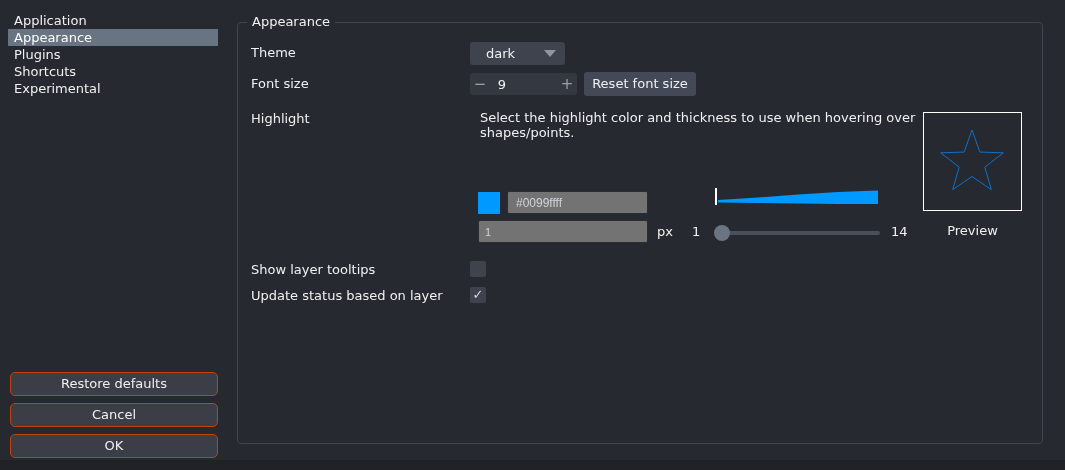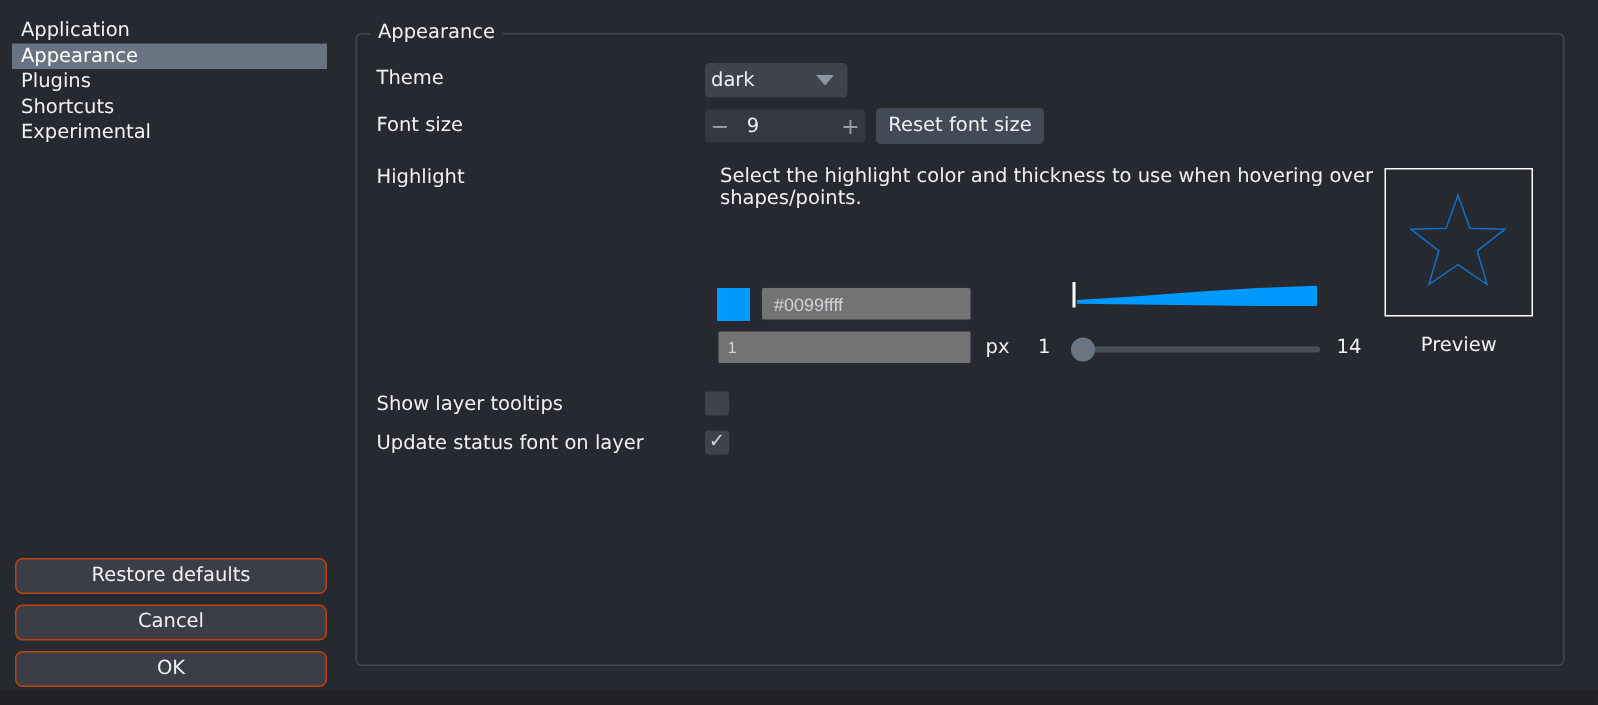--- a/index.html
+++ b/index.html
@@ -36,21 +36,21 @@
     position: absolute; left: 9px; top: -9px; background: #262930; padding: 0 5px;
   }
 
   .lbl { position: absolute; white-space: nowrap; }
 
   
   .dropdown {
     position: absolute; left: 470px; top: 42px; width: 95px; height: 23px;
     background: #3e434e; border-radius: 3px; display: flex; align-items: center;
   }
-  .dropdown-value { padding-left: 4px; flex: 1; }
+  .dropdown-value { padding-left: 16px; flex: 1; }
   .chevron-down {
     width: 0; height: 0; margin-right: 9px;
     border-left: 6px solid transparent; border-right: 6px solid transparent;
     border-top: 7px solid #8f96a1;
   }
 
   
   .spinbox {
     position: absolute; left: 470px; top: 73px; width: 107px; height: 22px;
     background: #343840; border-radius: 3px; display: flex; align-items: center;
@@ -154,19 +154,19 @@
   <div class="preview-box">
     <svg width="97" height="97" viewBox="0 0 97 97">
       <polygon points="48,17 55.9,39.1 79.4,39.8 60.8,54.2 67.4,76.7 48,63.5 28.6,76.7 35.2,54.2 16.6,39.8 40.1,39.1" fill="none" stroke-width="1" stroke="#1070c8"></polygon>
     </svg>
   </div>
   <div class="preview-label">Preview</div>
 
   <span class="lbl" style="left:251px; top:262px;">Show layer tooltips</span>
   <div id="cb-tooltips" class="checkbox"></div>
 
-  <span class="lbl" style="left:251px; top:288px;">Update status font on layer</span>
+  <span class="lbl" style="left:251px; top:288px;">Update status based on layer</span>
   <div id="cb-status" class="checkbox">
     <span>✓</span>
   </div>
 
   <div class="bottom-strip"></div>
 </div>
 
 </body></html>

